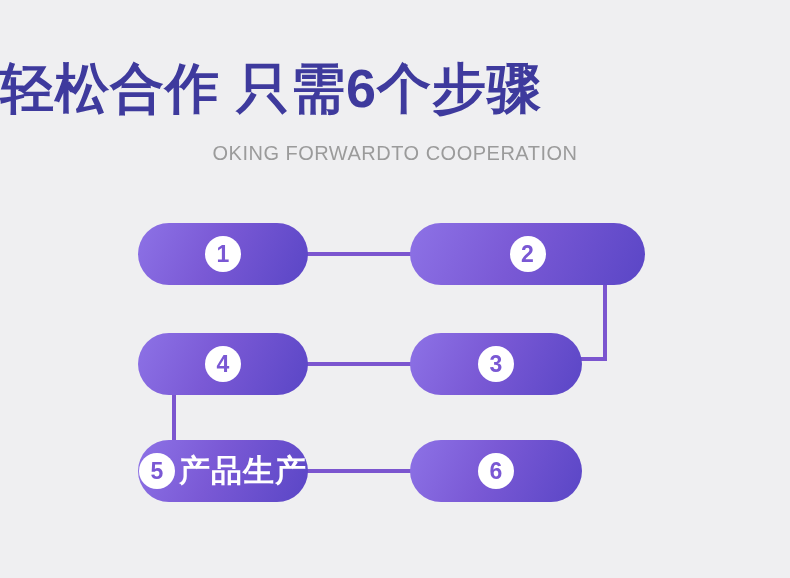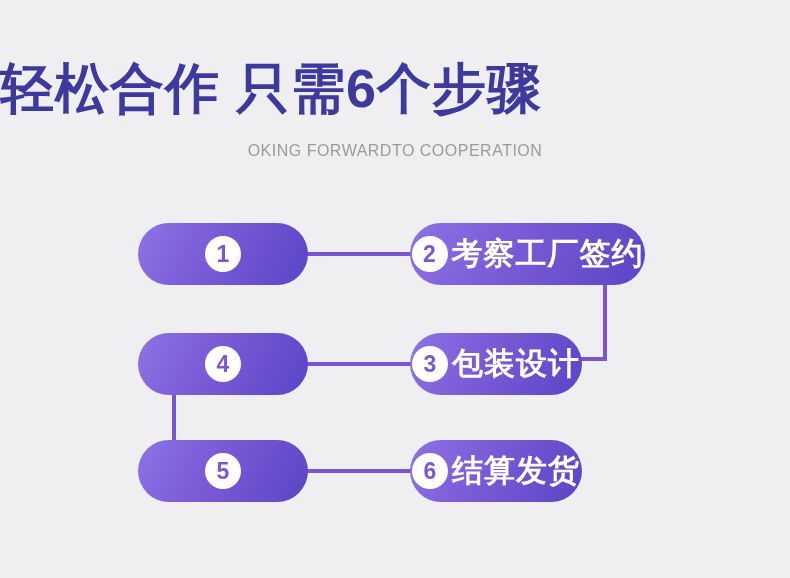--- a/index.html
+++ b/index.html
@@ -27,21 +27,21 @@
     color: #3e3a9d;
     letter-spacing: 1px;
     white-space: nowrap;
   }
   .subtitle {
     position: absolute;
     top: 141px;
     left: 0;
     width: 790px;
     text-align: center;
-    font-size: 16px;
+    font-size: 20px;
     line-height: 1.25;
     color: #9b9b9b;
     letter-spacing: 0.5px;
     white-space: nowrap;
   }
   .pill {
     position: absolute;
     height: 62px;
     border-radius: 31px;
     background: linear-gradient(115deg, #8d72e6 0%, #7a59d5 45%, #5a46c6 100%);
@@ -101,32 +101,30 @@
   <div class="connector" id="c-2-turn"></div>
   <div class="connector" id="c-3-4"></div>
   <div class="connector" id="c-4-drop"></div>
   <div class="connector" id="c-5-6"></div>
 
   <div class="pill" id="pill-1">
     <span class="num">1</span>
   </div>
   <div class="pill" id="pill-2">
     <span class="num">2</span>
-    <span class="label">考察工厂签约</span>
   </div>
 
   <div class="pill" id="pill-4">
     <span class="num">4</span>
   </div>
   <div class="pill" id="pill-3">
     <span class="num">3</span>
-    <span class="label">包装设计</span>
   </div>
 
   <div class="pill" id="pill-5">
     <span class="num">5</span>
+    <span class="label">产品生产</span>
   </div>
   <div class="pill" id="pill-6">
     <span class="num">6</span>
-    <span class="label">结算发货</span>
   </div>
 
 </div>
 
 </body></html>

